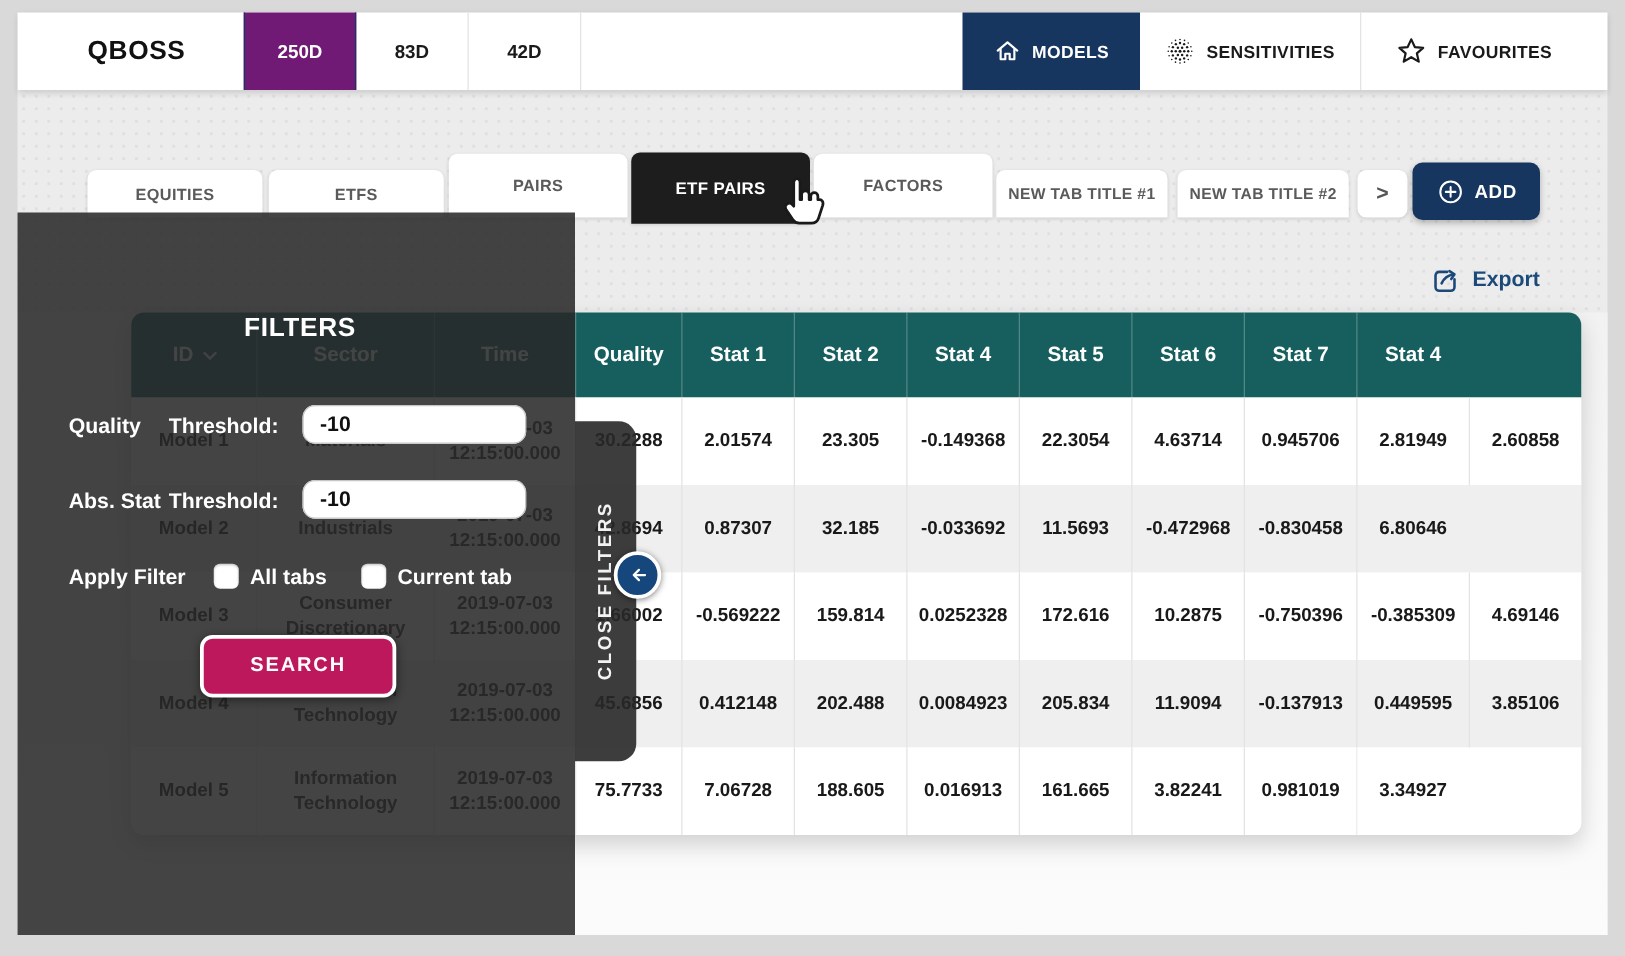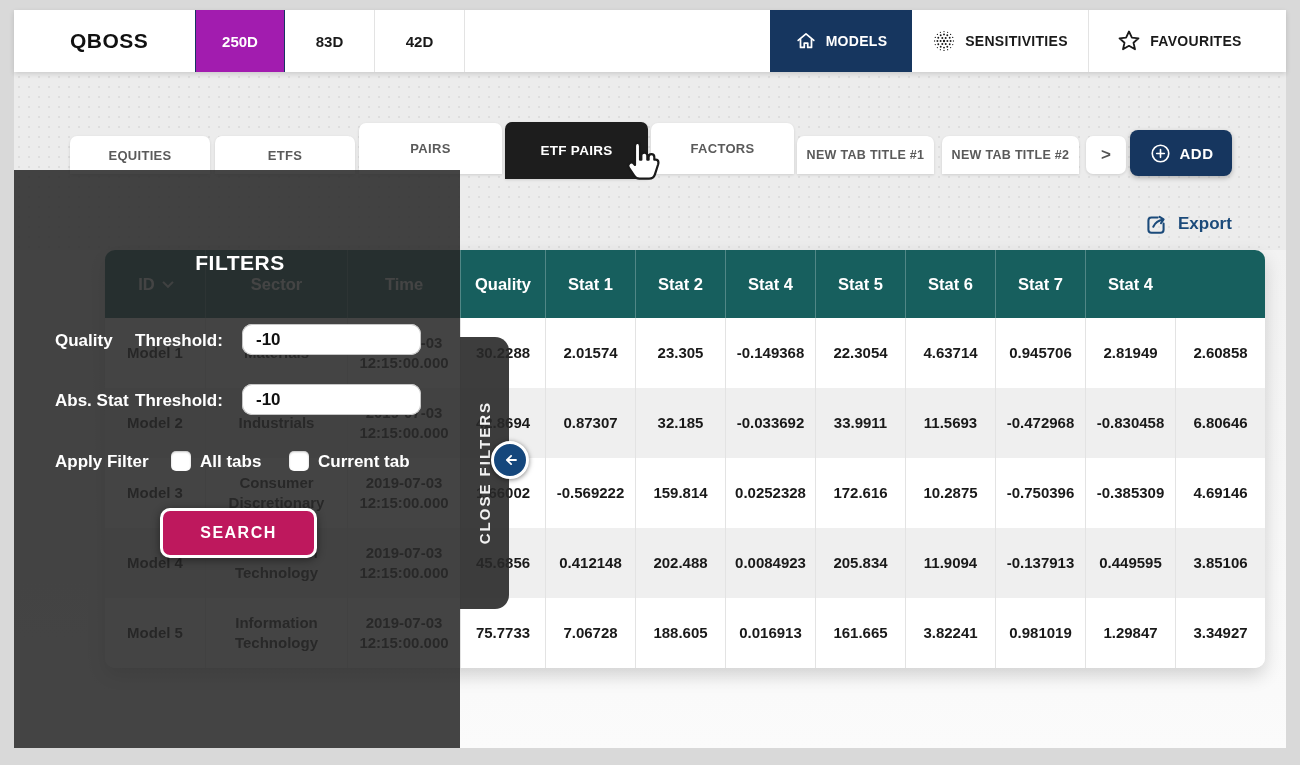--- a/index.html
+++ b/index.html
@@ -8,21 +8,21 @@
 
   
   .topbar { position:absolute; left:14px; top:10px; width:1272px; height:62px; background:#fff;
             box-shadow:0 2px 5px rgba(0,0,0,.14); z-index:5; }
   .brand { position:absolute; left:56px; top:0; height:62px; display:flex; align-items:center;
            font-size:21px; font-weight:700; letter-spacing:.5px; color:#111; }
   .ptabs { position:absolute; left:181px; top:0; height:62px; display:flex; }
   .ptab { width:90px; height:62px; display:flex; align-items:center; justify-content:center;
           font-size:15px; font-weight:700; color:#1a1a1a; border-right:1px solid #e3e3e3; cursor:pointer; }
   .ptab:first-child { border-left:1px solid #e3e3e3; }
-  .ptab.active { background:#a21caf; color:#fff; border-color:#16365f; }
+  .ptab.active { background:#701a75; color:#fff; border-color:#16365f; }
   .navgrp { position:absolute; right:16px; top:0; height:68px; display:flex; }
   .navitem { height:62px; display:flex; align-items:center; justify-content:center; gap:9px;
              font-size:14px; font-weight:700; letter-spacing:.3px; color:#1a1a1a; cursor:pointer; }
   .navitem.models { width:142px; background:#16365f; color:#fff; }
   .navitem.sens { width:176px; }
   .navitem.fav { width:182px; border-left:1px solid #e3e3e3; }
 
   
   .content { position:absolute; left:14px; top:72px; width:1272px; height:676px; background:#ececec;
              background-image:radial-gradient(circle, rgba(0,0,0,.06) 1px, transparent 1.4px);
@@ -289,21 +289,20 @@
         <div class="tcell" data-name="cell-stat-8">2.60858</div>
       </div>
       <div class="trow alt" data-name="table-row">
         <div class="tcell" data-name="cell-id">Model 2</div>
         <div class="tcell" data-name="cell-sector">Industrials</div>
         <div class="tcell" data-name="cell-time">2019-07-03<br>12:15:00.000</div>
         <div class="tcell" data-name="cell-quality">42.8694</div>
         <div class="tcell" data-name="cell-stat-1">0.87307</div>
         <div class="tcell" data-name="cell-stat-2">32.185</div>
         <div class="tcell" data-name="cell-stat-3">-0.033692</div>
-        <div class="tcell" data-name="cell-stat-4">33.9911</div>
         <div class="tcell" data-name="cell-stat-5">11.5693</div>
         <div class="tcell" data-name="cell-stat-6">-0.472968</div>
         <div class="tcell" data-name="cell-stat-7">-0.830458</div>
         <div class="tcell" data-name="cell-stat-8">6.80646</div>
       </div>
       <div class="trow" data-name="table-row">
         <div class="tcell" data-name="cell-id">Model 3</div>
         <div class="tcell" data-name="cell-sector">Consumer Discretionary</div>
         <div class="tcell" data-name="cell-time">2019-07-03<br>12:15:00.000</div>
         <div class="tcell" data-name="cell-quality">1.66002</div>
@@ -334,21 +333,20 @@
         <div class="tcell" data-name="cell-id">Model 5</div>
         <div class="tcell" data-name="cell-sector">Information Technology</div>
         <div class="tcell" data-name="cell-time">2019-07-03<br>12:15:00.000</div>
         <div class="tcell" data-name="cell-quality">75.7733</div>
         <div class="tcell" data-name="cell-stat-1">7.06728</div>
         <div class="tcell" data-name="cell-stat-2">188.605</div>
         <div class="tcell" data-name="cell-stat-3">0.016913</div>
         <div class="tcell" data-name="cell-stat-4">161.665</div>
         <div class="tcell" data-name="cell-stat-5">3.82241</div>
         <div class="tcell" data-name="cell-stat-6">0.981019</div>
-        <div class="tcell" data-name="cell-stat-7">1.29847</div>
         <div class="tcell" data-name="cell-stat-8">3.34927</div>
       </div>
     </div>
 </div>
 
 <div class="overlay" data-name="filters-panel">
   <div class="flt-title" data-name="filters-title">FILTERS</div>
 
   <div class="flt-label" style="left:41px; top:161px;" data-name="quality-label">Quality</div>
   <div class="flt-label b" style="left:121px; top:161px;" data-name="quality-threshold-label">Threshold:</div>

